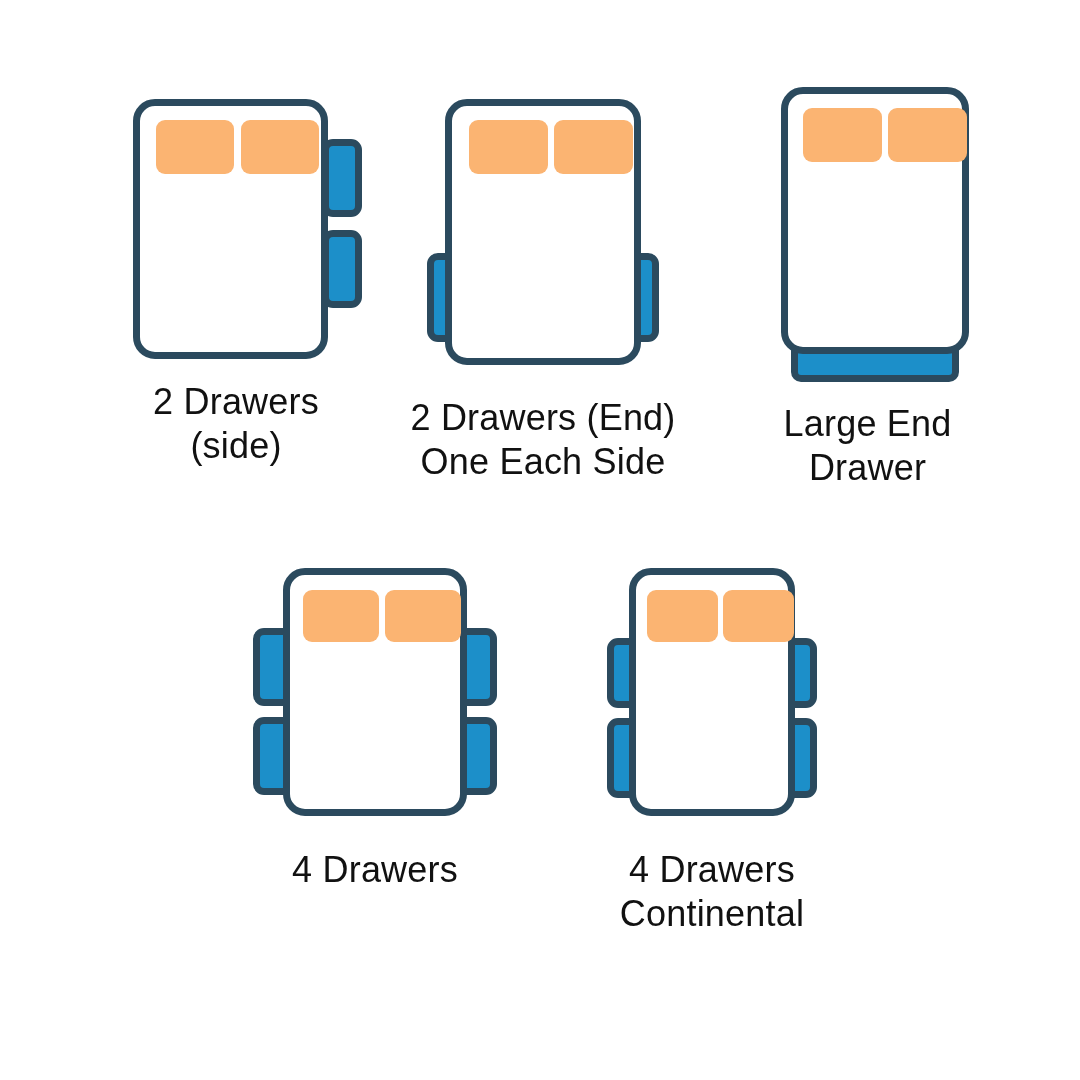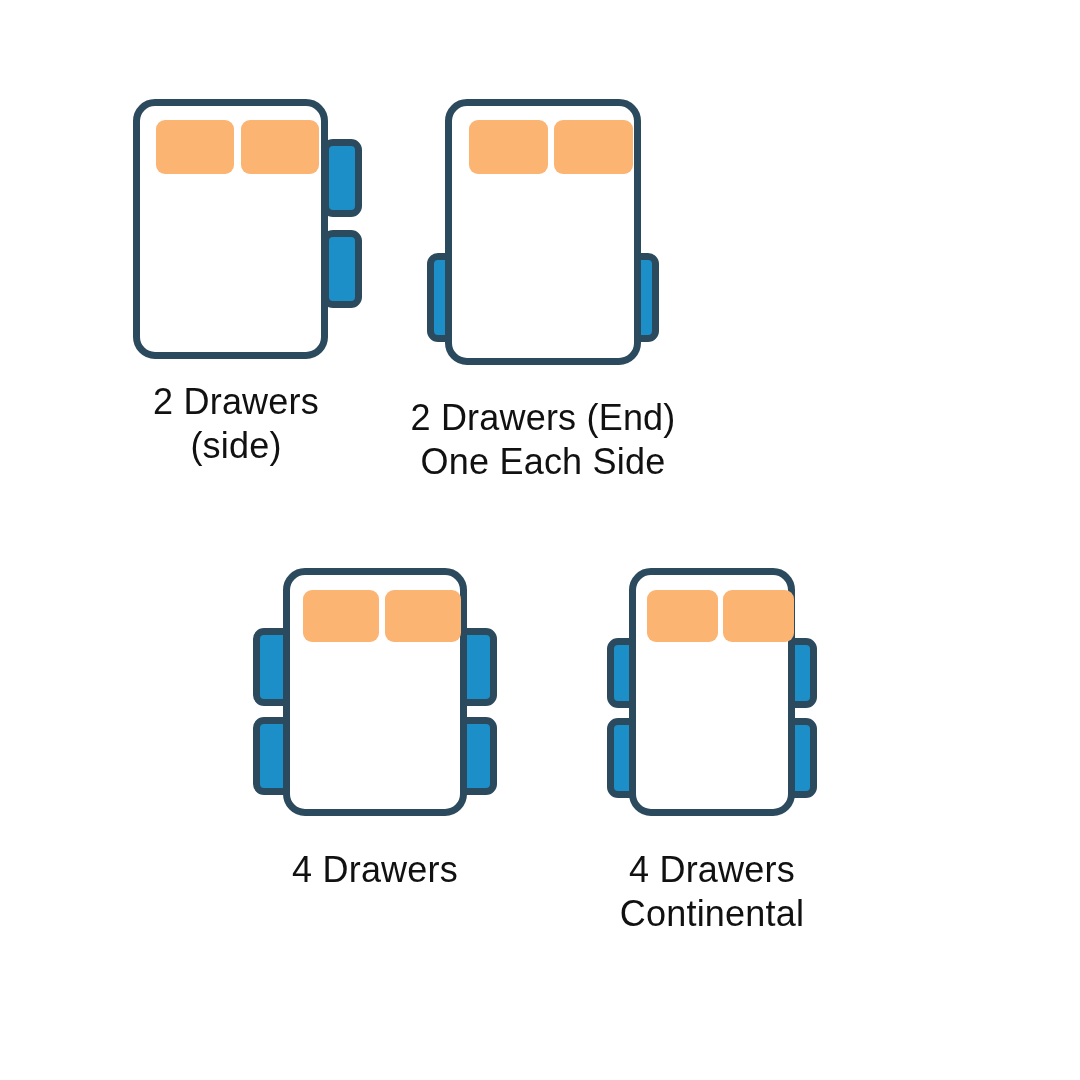--- a/index.html
+++ b/index.html
@@ -85,20 +85,30 @@
       <div class="drawer" style="left:15px; top:161px; width:42px; height:89px;"></div>
       <div class="drawer" style="left:205px; top:161px; width:42px; height:89px;"></div>
       <div class="bed-body" style="left:33px; top:7px; width:196px; height:266px;"></div>
       <div class="pillow" style="left:57px; top:28px; width:79px; height:54px;"></div>
       <div class="pillow" style="left:142px; top:28px; width:79px; height:54px;"></div>
     </div>
     <div class="bed-caption" style="margin-top:24px;">2 Drawers (End)
 One Each Side</div>
   </div>
 
+  <div class="bed-cell" style="left:735px; top:80px; width:265px;">
+    <div class="bed-figure" style="width:230px; height:300px;">
+      <div class="drawer drawer-end" style="left:38px; top:258px; width:168px; height:44px;"></div>
+      <div class="bed-body" style="left:28px; top:7px; width:188px; height:267px;"></div>
+      <div class="pillow" style="left:50px; top:28px; width:79px; height:54px;"></div>
+      <div class="pillow" style="left:135px; top:28px; width:79px; height:54px;"></div>
+    </div>
+    <div class="bed-caption" style="margin-top:22px;">Large End
+Drawer</div>
+  </div>
 
   <div class="bed-cell" style="left:240px; top:560px; width:270px;">
     <div class="bed-figure" style="width:260px; height:260px;">
       <div class="drawer" style="left:8px; top:68px; width:44px; height:78px;"></div>
       <div class="drawer" style="left:8px; top:157px; width:44px; height:78px;"></div>
       <div class="drawer" style="left:208px; top:68px; width:44px; height:78px;"></div>
       <div class="drawer" style="left:208px; top:157px; width:44px; height:78px;"></div>
       <div class="bed-body" style="left:38px; top:8px; width:184px; height:248px;"></div>
       <div class="pillow" style="left:58px; top:30px; width:76px; height:52px;"></div>
       <div class="pillow" style="left:140px; top:30px; width:76px; height:52px;"></div>

